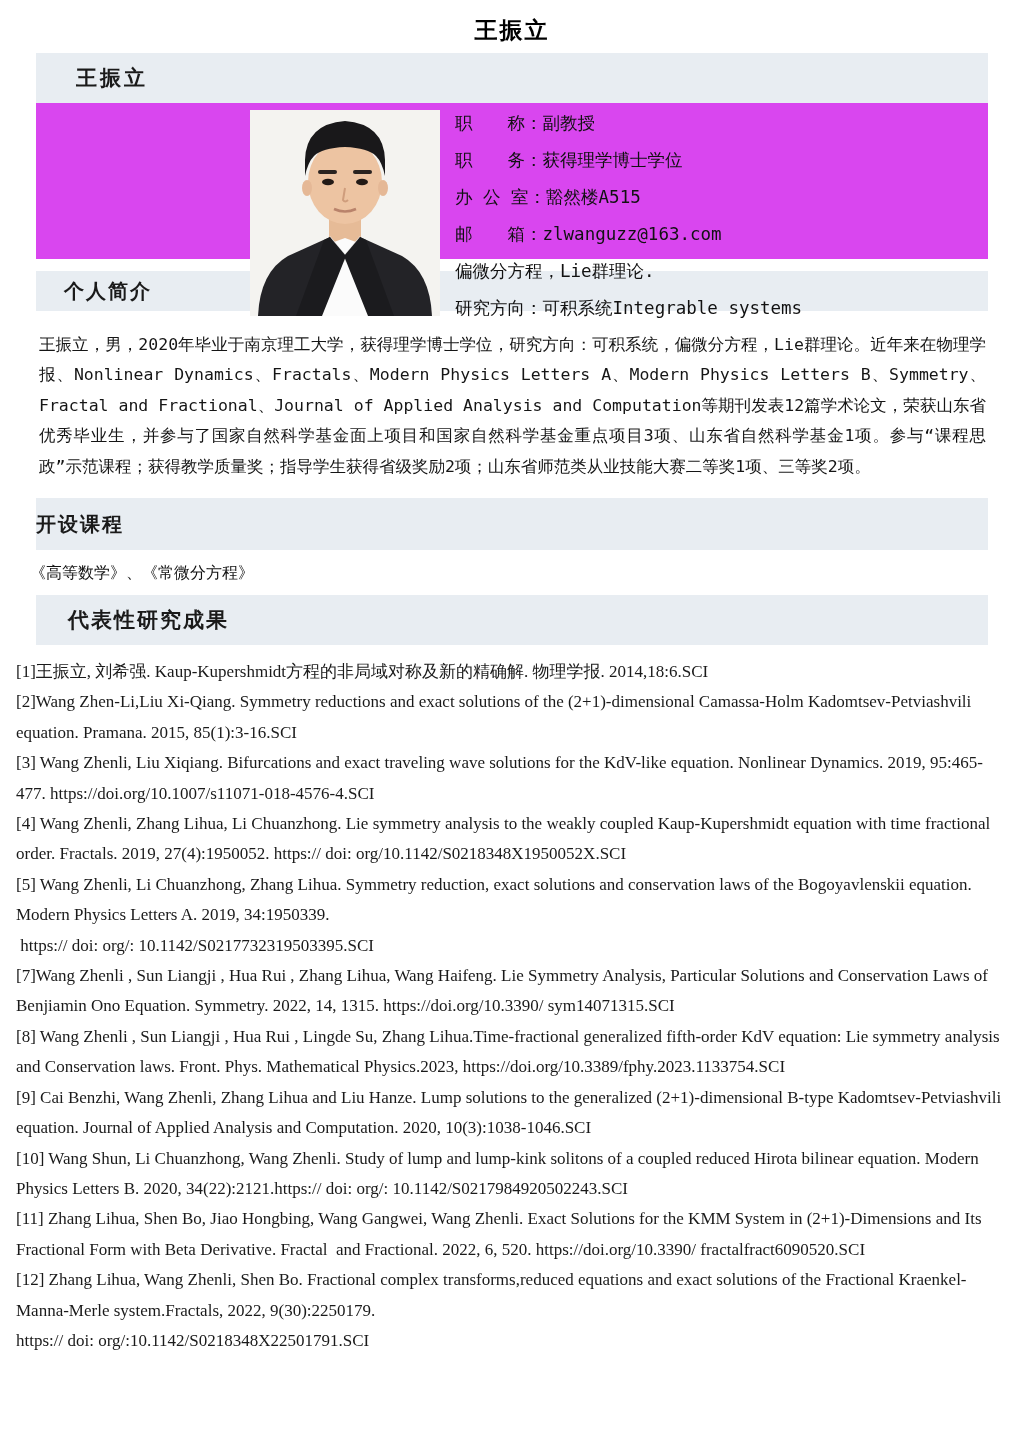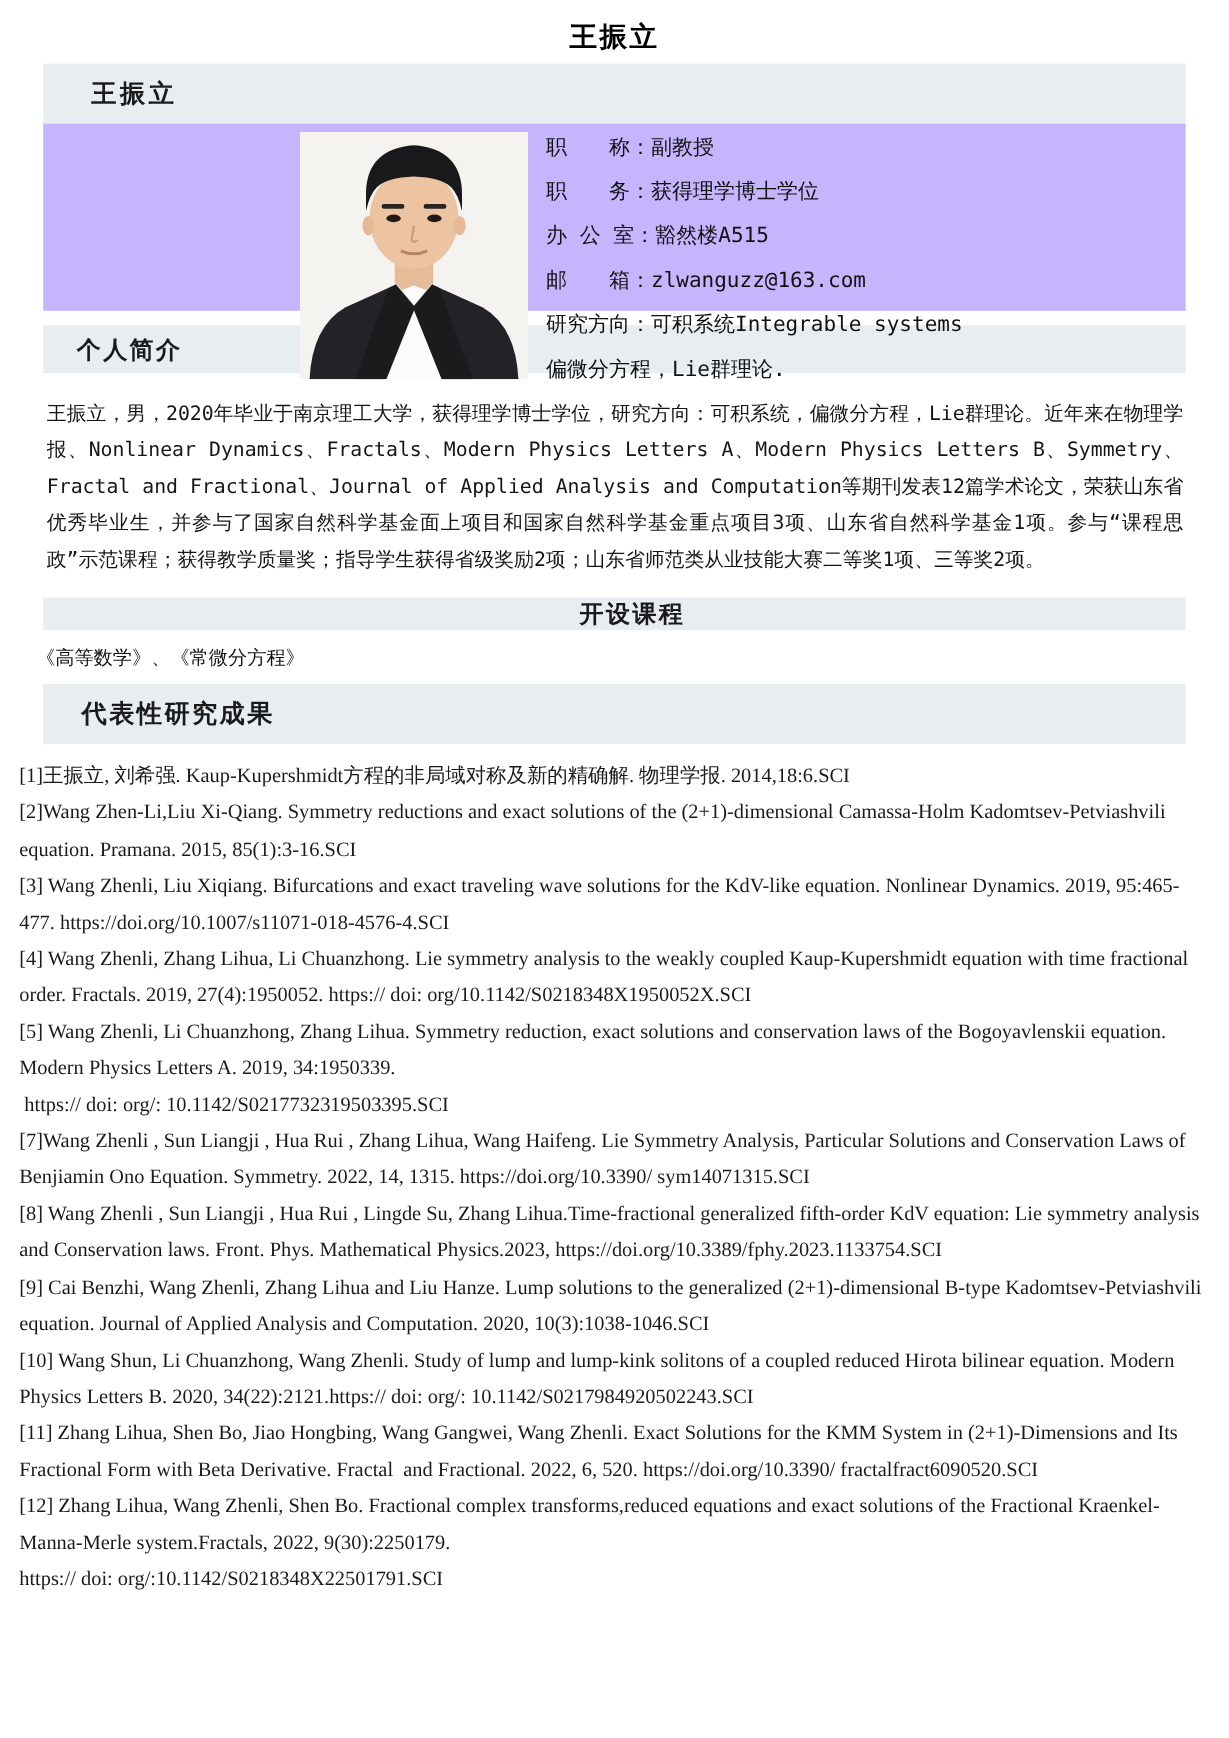--- a/index.html
+++ b/index.html
@@ -10,33 +10,33 @@
   .page-title{
     padding-top:15px;height:32px;text-align:center;
     font-size:23px;font-weight:bold;letter-spacing:2px;
     font-family:"DejaVu Sans",sans-serif;color:#000;
   }
   .bar{
     margin:0 36px;background:#e8edf2;display:flex;align-items:center;
     font-weight:bold;color:#1a1a1a;font-family:"DejaVu Serif","Liberation Serif",serif;
   }
   .bar-name{height:50px;margin-top:6px;font-size:21px;padding-left:40px;letter-spacing:3px;}
-  .profile{position:relative;margin:0 36px;height:156px;background:#c4b5fd;}
+  .profile{position:relative;margin:0 36px;height:156px;background:#d946ef;}
   .photo{position:absolute;left:214px;top:7px;width:190px;height:206px;display:block;}
   .info{
     position:absolute;left:419px;top:2px;font-size:17.5px;line-height:37px;
     font-family:"DejaVu Sans Mono","Liberation Mono",monospace;white-space:pre-wrap;color:#111;
   }
   .bar-bio{height:40px;font-size:20px;padding-left:28px;letter-spacing:2px;margin-top:12px;}
   .bio-text{
     margin:12px 36px;height:163px;box-sizing:border-box;padding:7px 2px 0 3px;
     font-size:16.5px;line-height:30.4px;text-align:justify;color:#151515;
     font-family:"DejaVu Sans Mono","Liberation Mono",monospace;
   }
-  .bar-courses{height:27px;font-size:20px;padding-left:30px;letter-spacing:2px;justify-content:center;}
+  .bar-courses{height:52px;font-size:20px;letter-spacing:2px;}
   .courses-text{
     height:45px;line-height:45px;padding-left:30px;font-size:16px;color:#111;
     font-family:"DejaVu Serif","Liberation Serif",serif;
   }
   .bar-pubs{height:50px;font-size:21px;padding-left:32px;letter-spacing:2px;}
   .pubs{
     padding:12px 16px 0 16px;color:#1a1a1a;
     font-family:"Liberation Serif","DejaVu Serif",serif;
     font-size:17px;line-height:30.4px;
   }
@@ -74,21 +74,21 @@
     <path d="M84 99 Q95 104 106 99" stroke="#b9836b" stroke-width="2.5" fill="none"></path>
 
     <path d="M62 140 L95 128 L128 140 L132 206 L58 206 Z" fill="#fbfbfb"></path>
     <path d="M80 126 L95 144 L110 126 L110 134 L95 152 L80 134 Z" fill="#e8e8e6"></path>
 
     <path d="M8 206 Q10 162 38 146 L80 127 L88 150 L70 206 Z" fill="#232327"></path>
     <path d="M182 206 Q180 162 152 146 L110 127 L102 150 L120 206 Z" fill="#232327"></path>
     <path d="M80 127 L96 146 L84 176 L72 206 L46 206 L74 130 Z" fill="#1b1b1e"></path>
     <path d="M110 127 L94 146 L106 176 L118 206 L144 206 L116 130 Z" fill="#1b1b1e"></path>
   </svg>
-  <div class="info"><div class="info-line">职　　称：副教授</div><div class="info-line">职　　务：获得理学博士学位</div><div class="info-line">办 公 室：豁然楼A515</div><div class="info-line">邮　　箱：zlwanguzz@163.com</div><div class="info-line">研究方向：可积系统Integrable systems</div><div class="info-line">偏微分方程，Lie群理论.</div></div>
+  <div class="info"><div class="info-line">职　　称：副教授</div><div class="info-line">职　　务：获得理学博士学位</div><div class="info-line">办 公 室：豁然楼A515</div><div class="info-line">邮　　箱：zlwanguzz@163.com</div><div class="info-line">偏微分方程，Lie群理论.</div><div class="info-line">研究方向：可积系统Integrable systems</div></div>
 </div>
 
 <div class="bar bar-bio">
   <span>个人简介</span>
 </div>
 <div class="bio-text">王振立，男，2020年毕业于南京理工大学，获得理学博士学位，研究方向：可积系统，偏微分方程，Lie群理论。近年来在物理学报、Nonlinear Dynamics、Fractals、Modern Physics Letters A、Modern Physics Letters B、Symmetry、Fractal and Fractional、Journal of Applied Analysis and Computation等期刊发表12篇学术论文，荣获山东省优秀毕业生，并参与了国家自然科学基金面上项目和国家自然科学基金重点项目3项、山东省自然科学基金1项。参与“课程思政”示范课程；获得教学质量奖；指导学生获得省级奖励2项；山东省师范类从业技能大赛二等奖1项、三等奖2项。</div>
 
 <div class="bar bar-courses">
   <span>开设课程</span>
 </div>

